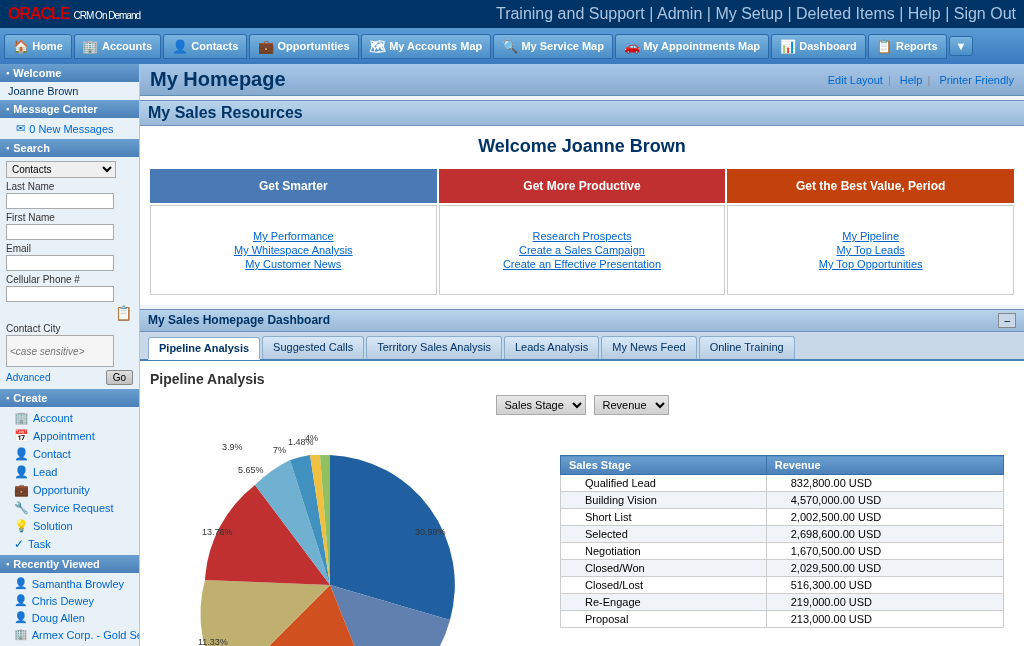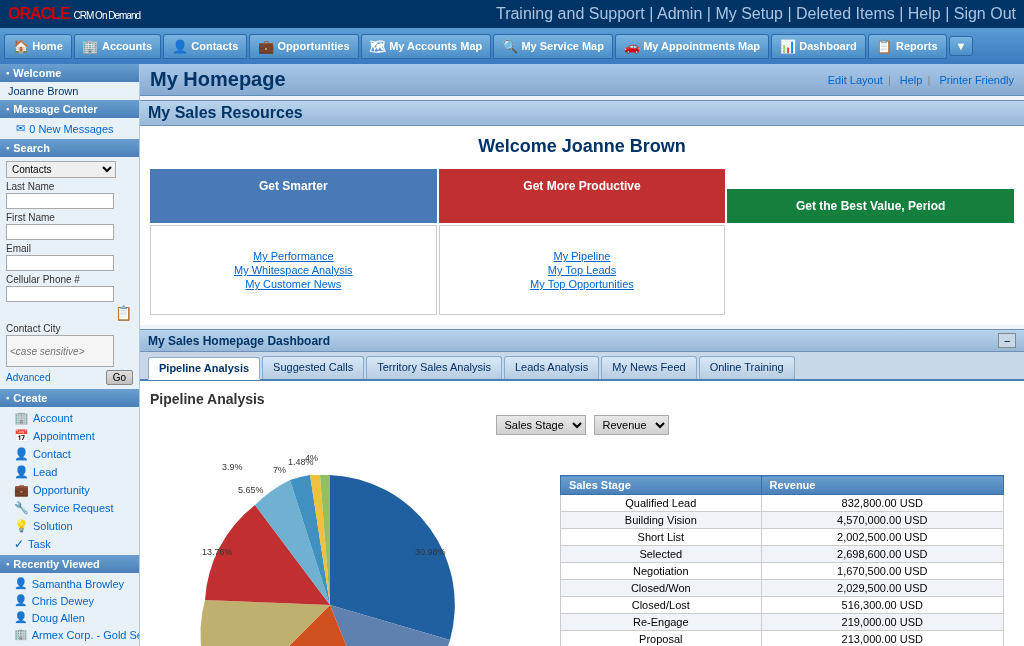--- a/index.html
+++ b/index.html
@@ -63,27 +63,27 @@
     
     .section-header { background: linear-gradient(to bottom, #b8d4ec, #98b8d8); padding: 3px 8px; font-weight: bold; font-size: 16px; color: #003366; border-top: 1px solid #7090b8; border-bottom: 1px solid #7090b8; margin-top: 4px; }
 
     
     #sales-resources { padding: 10px; background: white; margin: 0; }
     .resources-title { text-align: center; font-size: 18px; font-weight: bold; color: #003366; margin-bottom: 12px; }
     .resources-grid { display: grid; grid-template-columns: 1fr 1fr 1fr; gap: 2px; }
     .resource-header { padding: 10px; text-align: center; font-size: 12px; font-weight: bold; color: white; }
     .rh-blue { background: #4a7ab5; }
     .rh-red { background: #c03030; }
-    .rh-green { background: #15803d; margin-top: 20px; }
+    .rh-green { background: #c2410c; }
     .resource-body { padding: 22px; text-align: center; border: 1px solid #ccc; }
     .resource-link { color: #0066cc; text-decoration: underline; font-size: 11px; cursor: pointer; display: block; margin: 2px 0; }
 
     
     #dashboard-section { margin-top: 4px; }
-    .dashboard-header { background: linear-gradient(to bottom, #b8d4ec, #98b8d8); padding: 3px 8px; font-weight: bold; font-size: 12px; color: #003366; border-top: 1px solid #7090b8; border-bottom: 1px solid #7090b8; display: flex; align-items: center; justify-content: space-between; }
+    .dashboard-header { background: linear-gradient(to bottom, #b8d4ec, #98b8d8); padding: 3px 8px; font-weight: bold; font-size: 12px; color: #003366; border-top: 1px solid #7090b8; border-bottom: 1px solid #7090b8; display: flex; align-items: flex-start; justify-content: space-between; }
     .dashboard-minimize { background: #c8d8e8; border: 1px solid #888; padding: 1px 5px; cursor: pointer; font-size: 10px; }
 
     
     #tabs-bar { background: #c8d8e8; padding: 4px 8px 0 8px; display: flex; gap: 2px; border-bottom: 2px solid #4a80b8; }
     .tab { padding: 4px 10px; font-size: 11px; background: linear-gradient(to bottom, #d8e8f8, #b8cce0); border: 1px solid #8aaccc; border-bottom: none; cursor: pointer; color: #003366; border-radius: 3px 3px 0 0; }
     .tab.active { background: white; font-weight: bold; border-bottom: 2px solid white; position: relative; top: 1px; }
 
     
     #pipeline-content { background: white; padding: 10px; }
     #pipeline-title { font-size: 14px; font-weight: bold; color: #333; margin-bottom: 8px; }
@@ -91,21 +91,21 @@
     .pipeline-select { border: 1px solid #aaa; padding: 2px 4px; font-size: 11px; background: linear-gradient(to bottom, #e8e8e8, #d0d0d0); }
 
     
     #chart-area { display: flex; gap: 20px; align-items: flex-start; padding: 10px; }
     #pie-container { position: relative; width: 380px; height: 320px; flex-shrink: 0; }
 
     
     #data-table { flex: 1; }
     .data-table { border-collapse: collapse; width: 100%; font-size: 11px; }
     .data-table th { background: linear-gradient(to bottom, #6a9fd0, #4a80b8); color: white; padding: 3px 8px; text-align: left; border: 1px solid #3a70a8; white-space: nowrap; }
-    .data-table td { padding: 2px 8px; border: 1px solid #ccc; white-space: nowrap; text-align: center; }
+    .data-table td { padding: 2px 24px; border: 1px solid #ccc; white-space: nowrap; }
     .data-table tr:nth-child(even) { background: #f0f4f8; }
     .data-table tr:nth-child(odd) { background: white; }
   </style>
 </head>
 <body>
 
 <div id="top-bar">
   <div id="top-bar-left">
     <span id="oracle-logo">ORACLE<span>CRM On Demand</span></span>
   </div>
@@ -308,20 +308,25 @@
       <div class="resources-grid">
         <div class="resource-header rh-blue">Get Smarter</div>
         <div class="resource-header rh-red">Get More Productive</div>
         <div class="resource-header rh-green">Get the Best Value, Period</div>
         <div class="resource-body">
           <a class="resource-link">My Performance</a>
           <a class="resource-link">My Whitespace Analysis</a>
           <a class="resource-link">My Customer News</a>
         </div>
         <div class="resource-body">
+          <a class="resource-link">Research Prospects</a>
+          <a class="resource-link">Create a Sales Campaign</a>
+          <a class="resource-link">Create an Effective Presentation</a>
+        </div>
+        <div class="resource-body">
           <a class="resource-link">My Pipeline</a>
           <a class="resource-link">My Top Leads</a>
           <a class="resource-link">My Top Opportunities</a>
         </div>
       </div>
     </div>
 
     <div id="dashboard-section">
       <div class="dashboard-header">
         <span>My Sales Homepage Dashboard</span>

